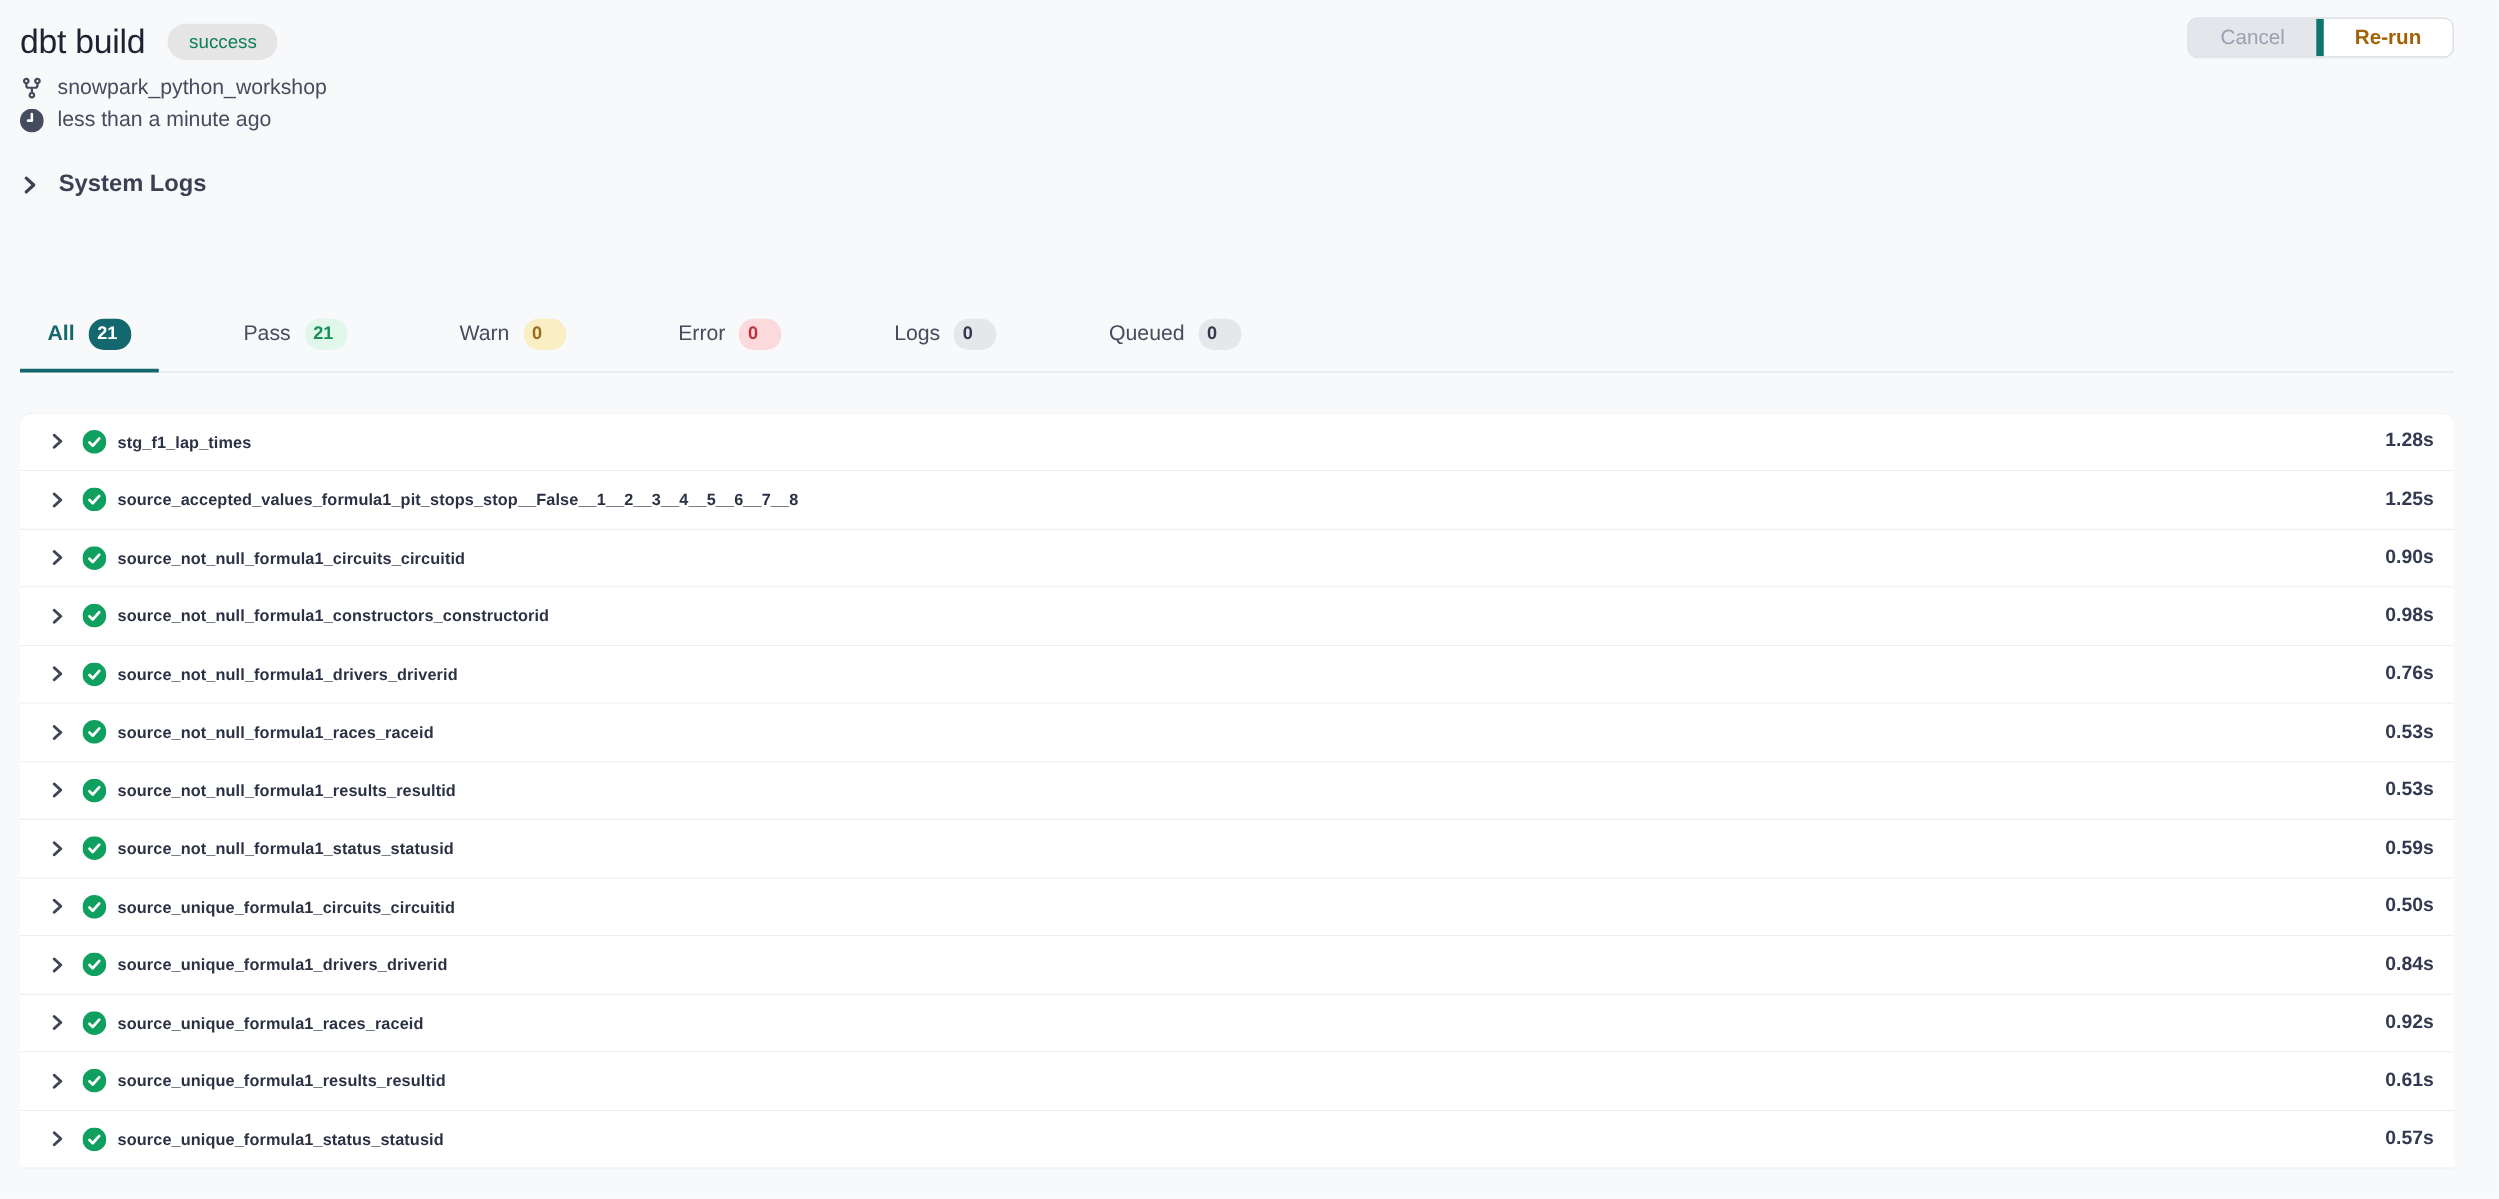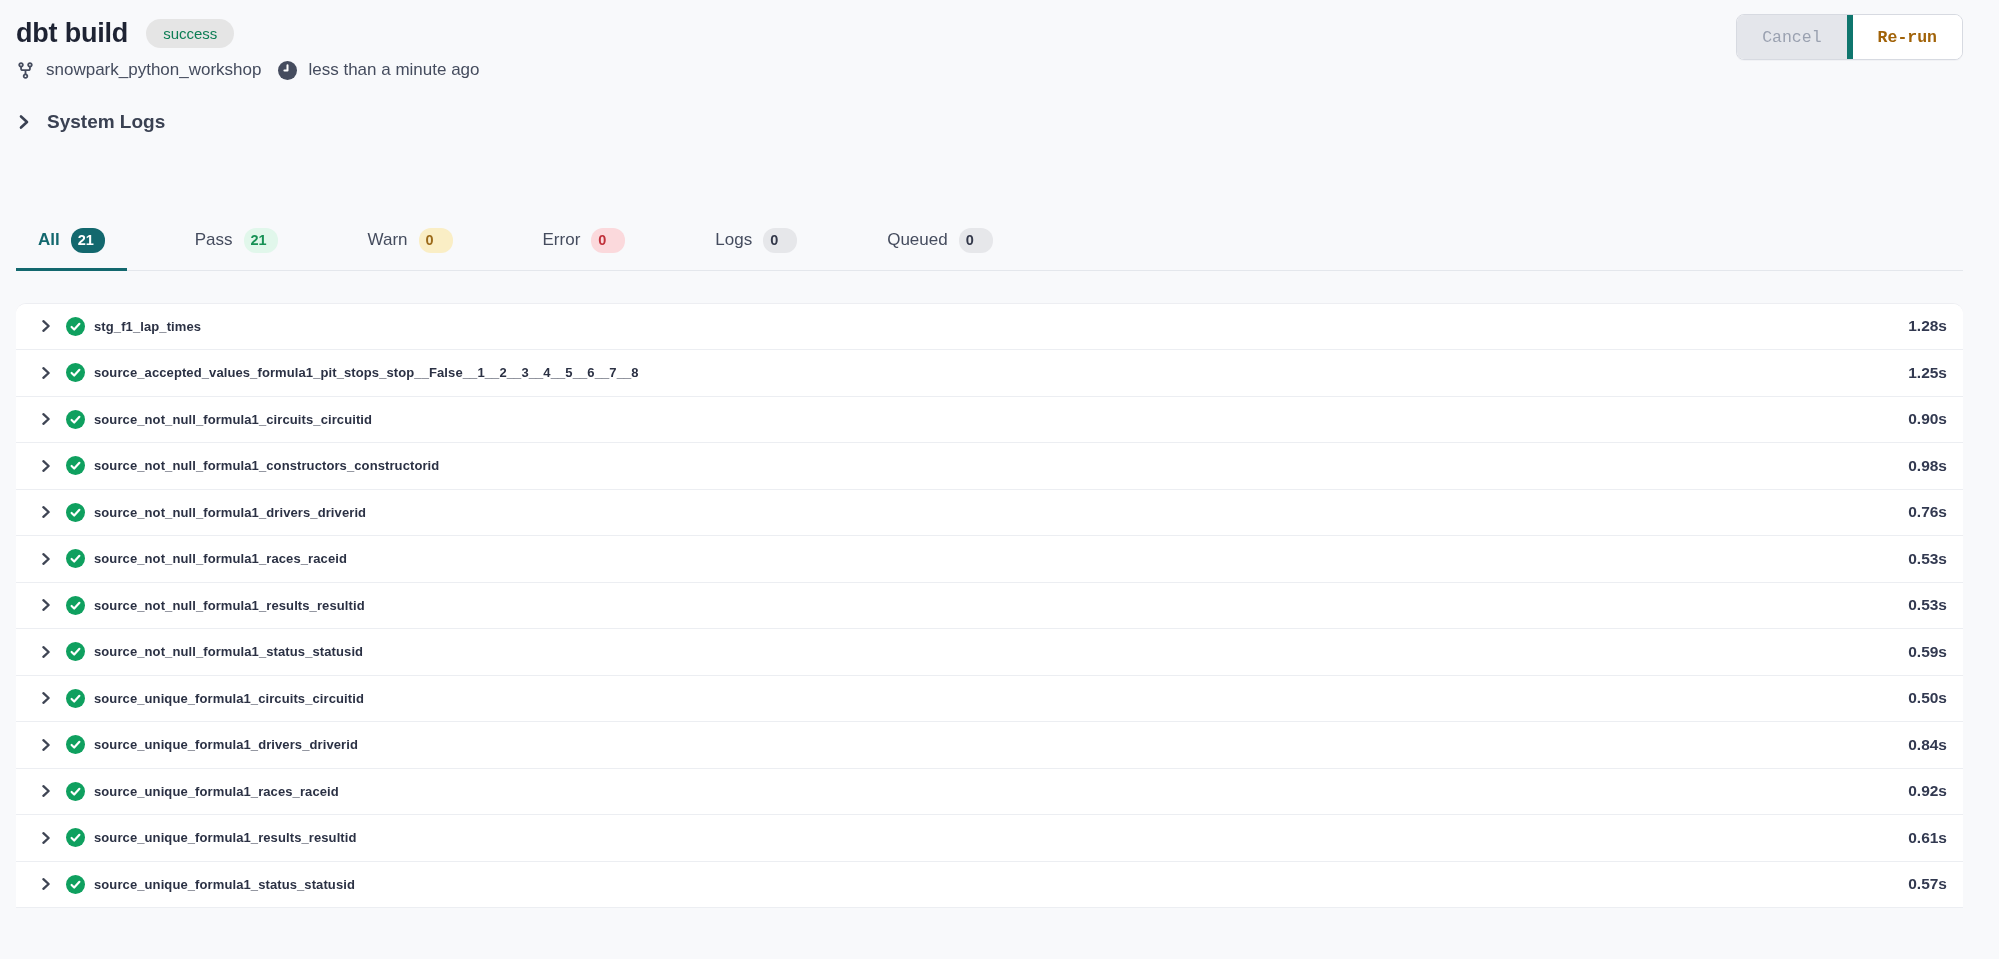--- a/index.html
+++ b/index.html
@@ -7,39 +7,38 @@
   body {
     background: #f8f9fb;
     font-family: "Liberation Sans", sans-serif;
     color: #2e3445;
   }
   .page { padding: 14px 36px 0 16px; }
 
   
   .header-bar { display: flex; justify-content: space-between; align-items: flex-start; }
   .title-row { display: flex; align-items: center; gap: 18px; padding-top: 4px; }
-  .run-title { font-size: 27px; font-weight: 700; color: #1e2333; letter-spacing: -0.2px; }
+  .run-title { font-size: 27px; font-weight: 400; color: #1e2333; letter-spacing: -0.2px; }
   .status-badge {
     background: #e5e5e5; color: #0c7d54;
     font-size: 15px; padding: 7px 17px; border-radius: 17px; line-height: 1;
   }
   .btn-group {
     display: flex; border: 1px solid #d7dae1; border-radius: 8px;
-    overflow: hidden; height: 46px; background: #fff;
+    overflow: hidden; height: 32px; background: #fff;
     box-shadow: 0 1px 1px rgba(30,40,60,0.03);
-    font-family: Liberation Mono, monospace;
   }
   .btn {
     font-size: 16.5px; padding: 0 25px; display: flex; align-items: center;
     background: transparent; border: none; font-family: inherit; cursor: pointer;
   }
   .btn-cancel { background: #e4e6eb; color: #9aa1b0; cursor: default; }
   .btn-rerun { background: #fff; color: #a16207; font-weight: 600; border-left: 6px solid #0f766e; }
 
-  .meta { margin-top: 11px; display: flex; flex-direction: row; gap: 17px; }
+  .meta { margin-top: 11px; display: flex; flex-direction: column; gap: 6px; }
   .meta-row { display: flex; align-items: center; gap: 11px; font-size: 17px; color: #454c5e; }
   .meta-row .icon { display: flex; align-items: center; }
 
   
   .system-logs {
     margin-top: 31px; display: inline-flex; align-items: center; gap: 15px;
     font-size: 19px; font-weight: 700; color: #3a4152; cursor: pointer;
   }
 
   

